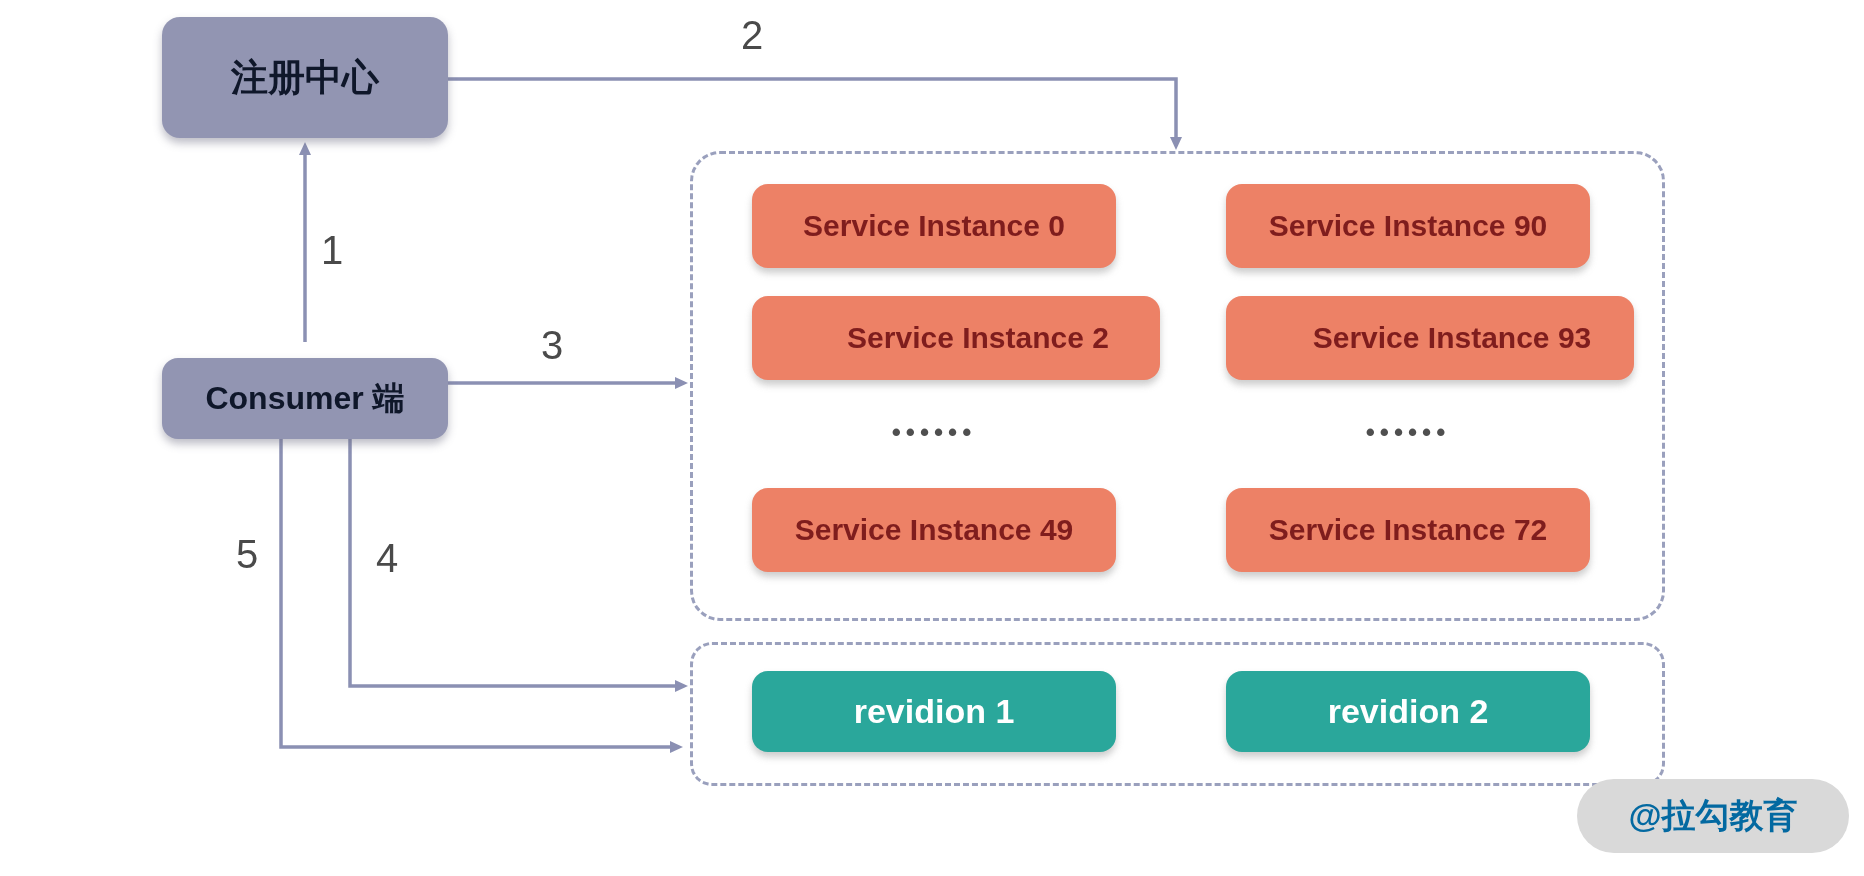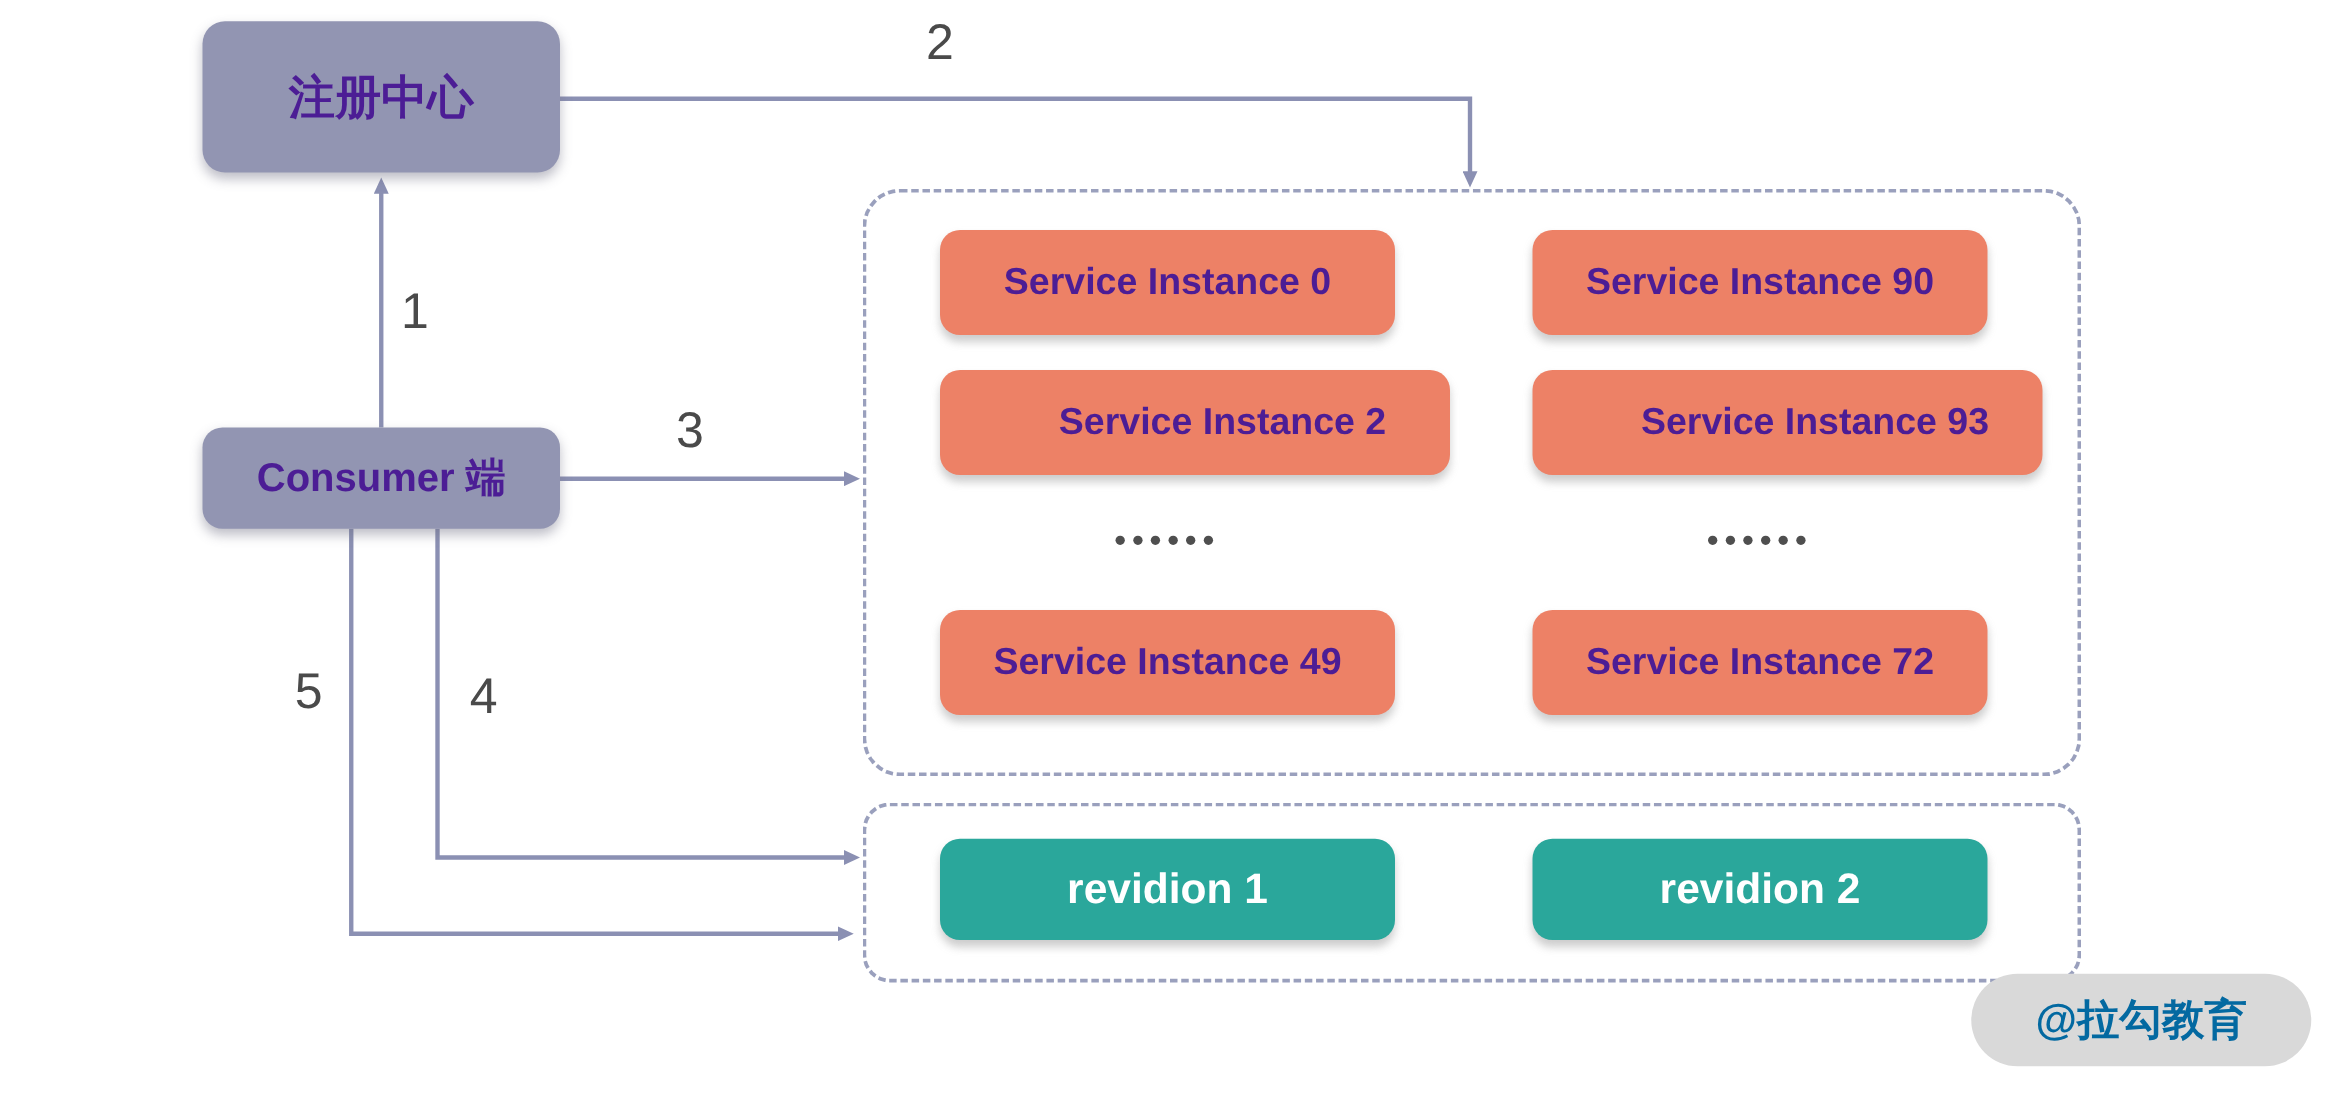--- a/index.html
+++ b/index.html
@@ -13,44 +13,44 @@
   }
   .connectors {
     position: absolute;
     left: 0; top: 0;
     width: 1864px; height: 876px;
     pointer-events: none;
   }
   .node {
     position: absolute;
     background: #9295b2;
-    color: #4c1d95;
+    color: #0f172a;
     border-radius: 18px;
     display: flex;
     align-items: center;
     justify-content: center;
     font-weight: 700;
     box-shadow: 0 5px 9px rgba(110,110,130,0.45);
     z-index: 3;
   }
   .node.registry { left: 162px; top: 17px; width: 286px; height: 121px; font-size: 37px; }
-  .node.consumer { left: 162px; top: 342px; width: 286px; height: 81px; font-size: 32px; border-radius: 16px; }
+  .node.consumer { left: 162px; top: 358px; width: 286px; height: 81px; font-size: 32px; border-radius: 16px; }
   .dashed-group {
     position: absolute;
     border: 3px dashed #9aa0bd;
     background: transparent;
     z-index: 1;
   }
   .dashed-group.instances { left: 690px; top: 151px; width: 969px; height: 464px; border-radius: 30px; }
   .dashed-group.revisions { left: 690px; top: 642px; width: 969px; height: 138px; border-radius: 22px; }
   .inst {
     position: absolute;
     width: 364px; height: 84px;
     background: #ed8166;
-    color: #4c1d95;
+    color: #7f1d1d;
     border-radius: 16px;
     display: flex;
     align-items: center;
     justify-content: center;
     font-size: 30px;
     font-weight: 700;
     box-shadow: 0 5px 7px rgba(130,130,130,0.4);
     z-index: 2;
   }
   .rev {

